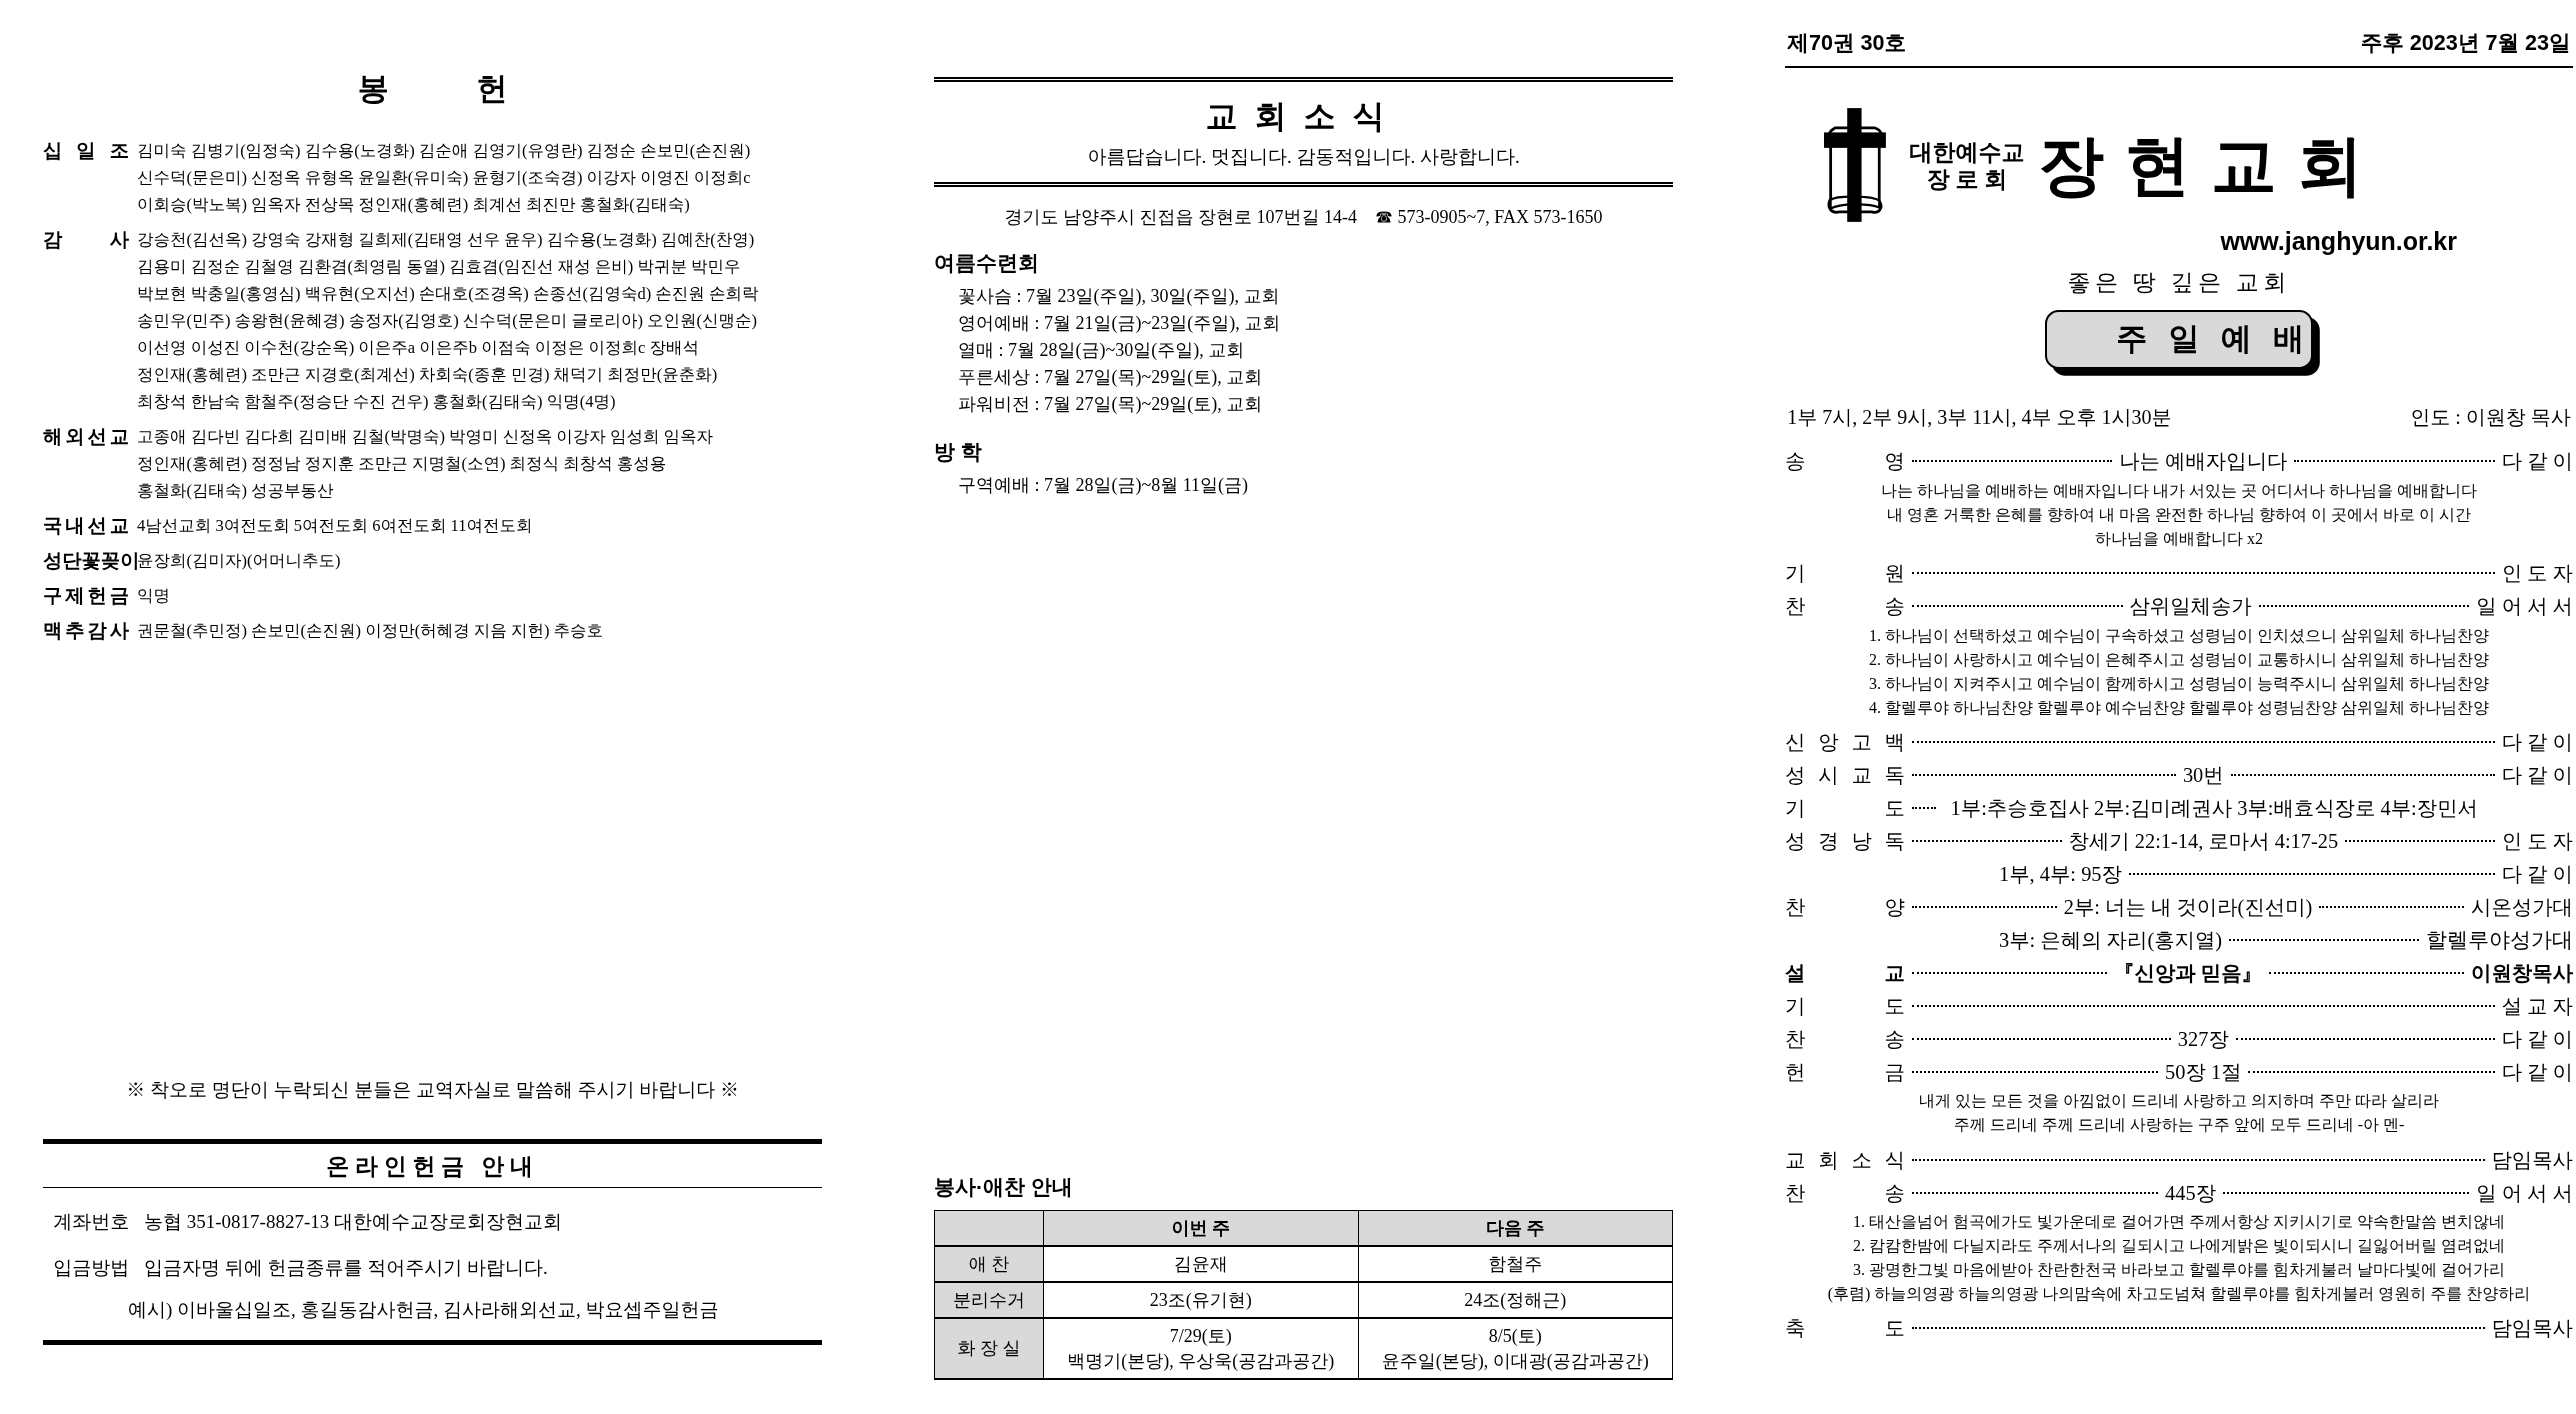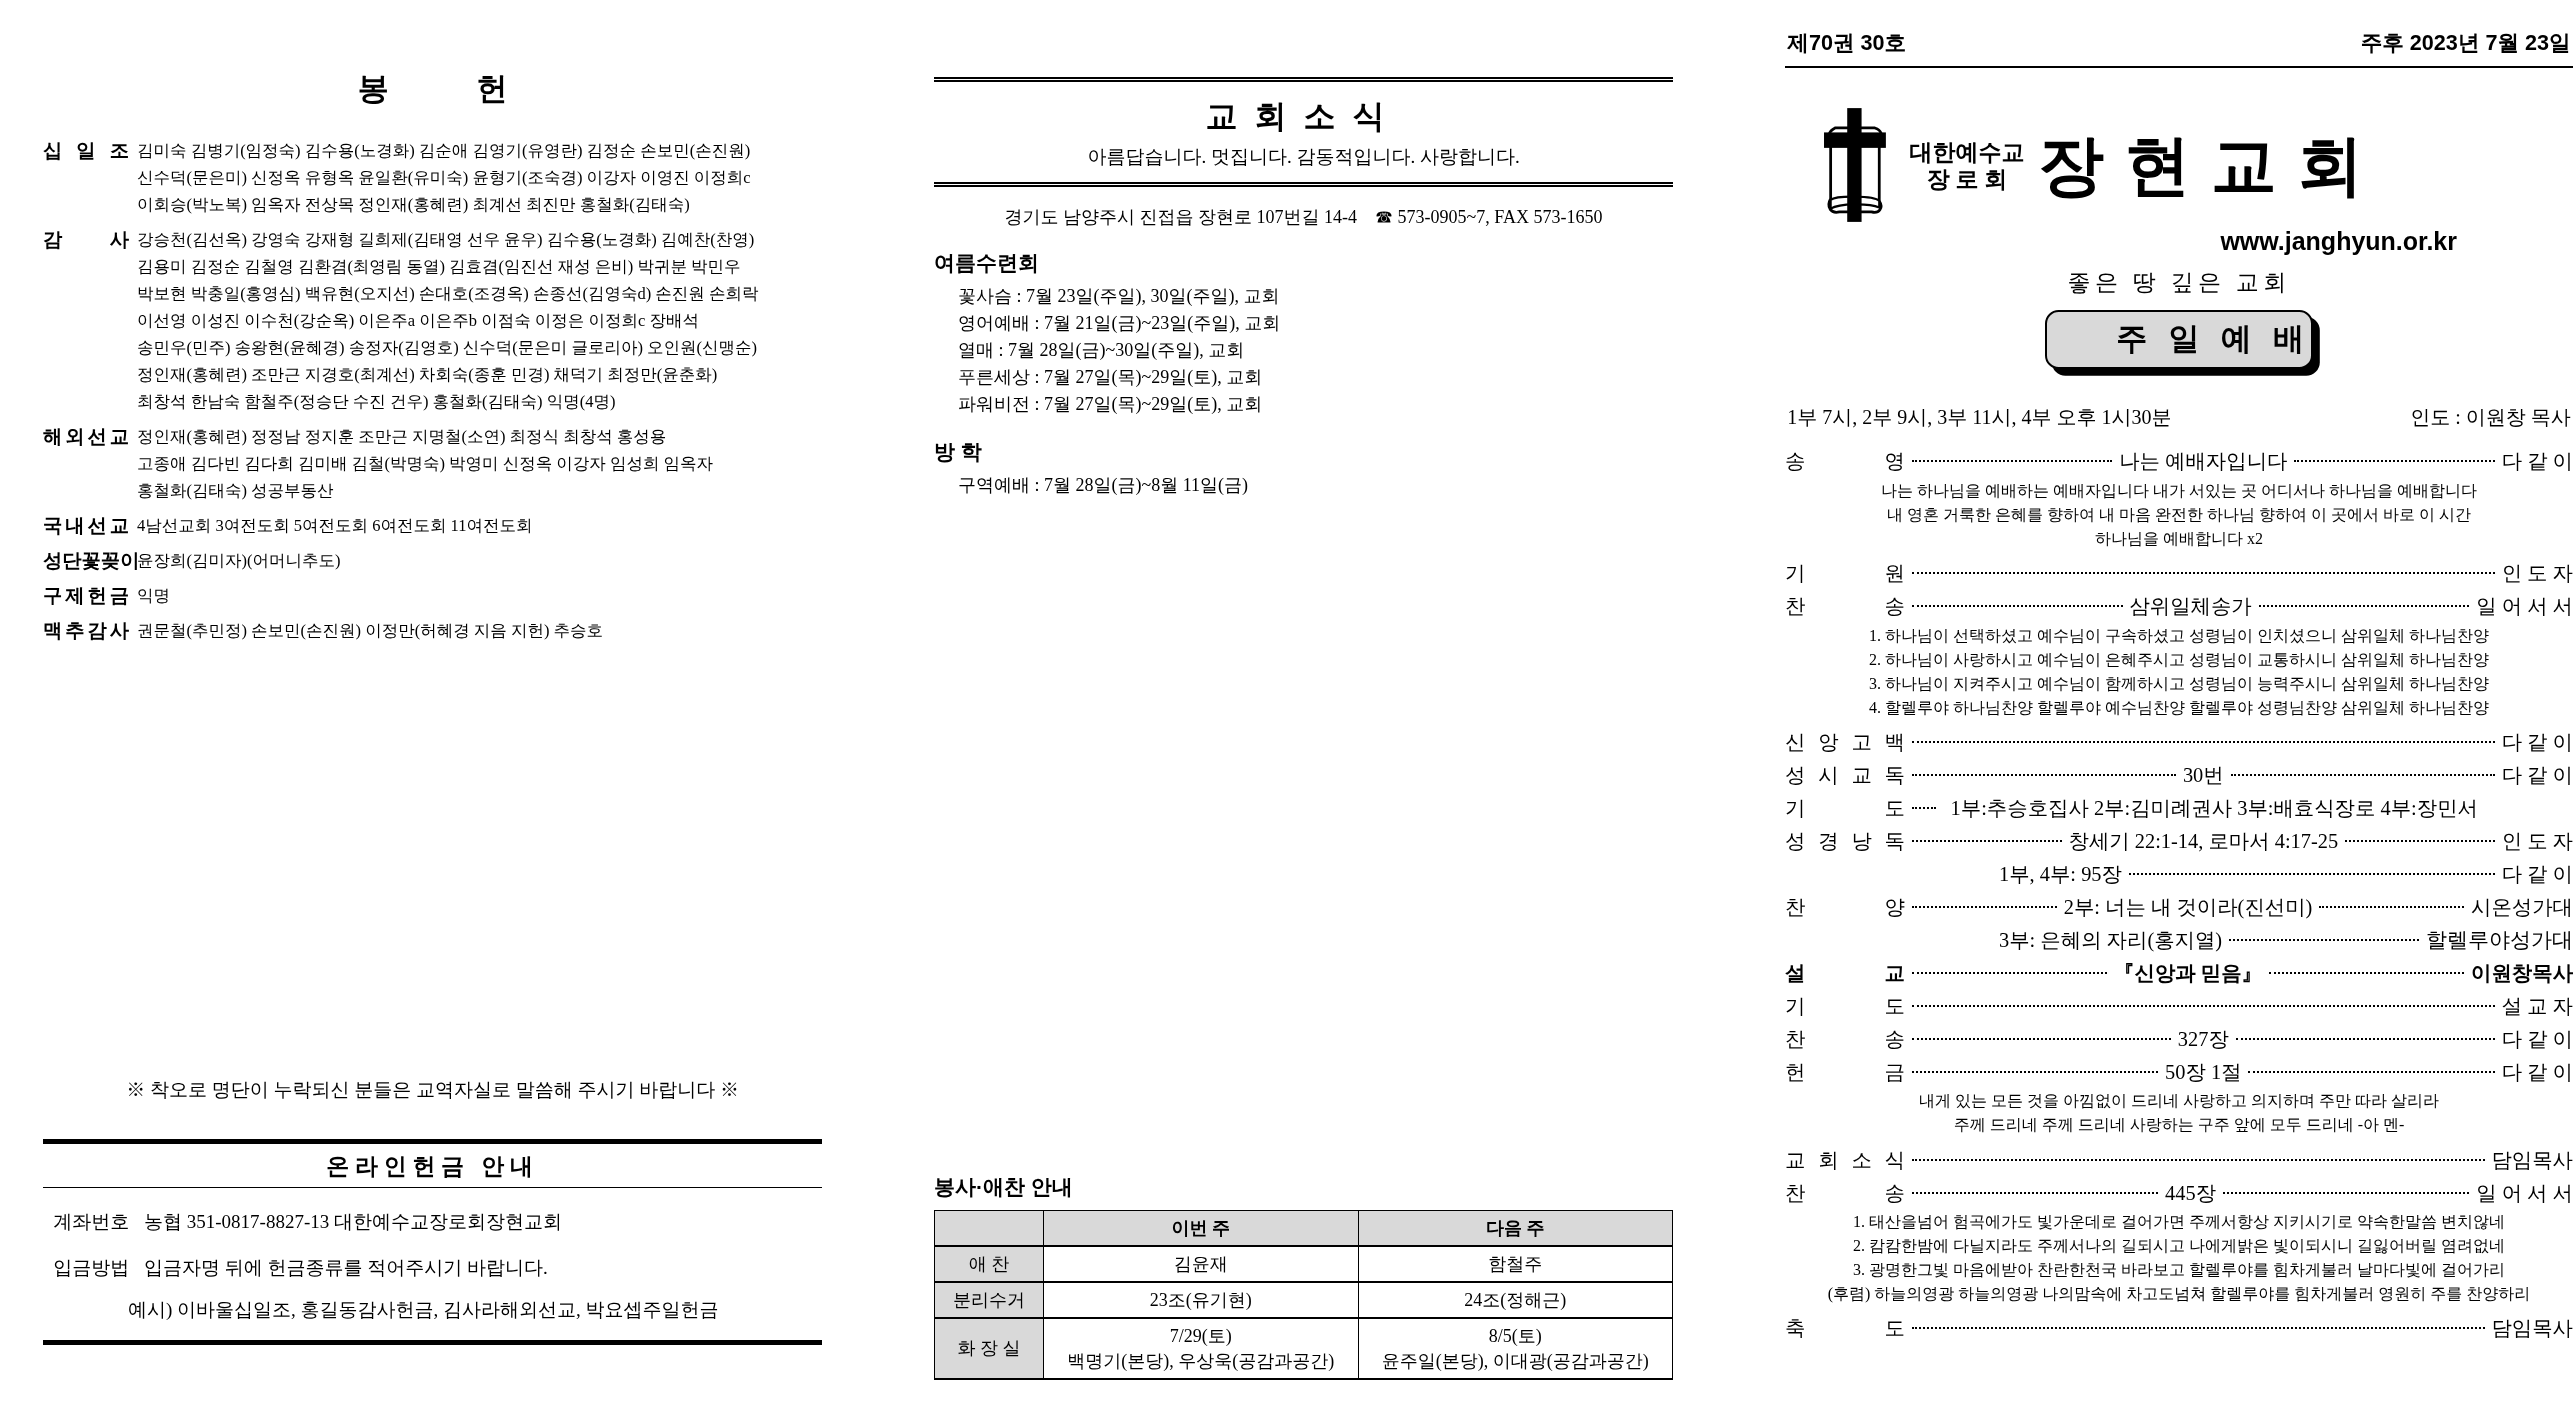--- a/index.html
+++ b/index.html
@@ -86,36 +86,36 @@
         </div>
         <div class="sec">
           <div class="sec-label">
             <span>감</span>
             <span>사</span>
           </div>
           <div class="sec-lines">
             <div>강승천(김선옥) 강영숙 강재형 길희제(김태영 선우 윤우) 김수용(노경화) 김예찬(찬영)</div>
             <div>김용미 김정순 김철영 김환겸(최영림 동열) 김효겸(임진선 재성 은비) 박귀분 박민우</div>
             <div>박보현 박충일(홍영심) 백유현(오지선) 손대호(조경옥) 손종선(김영숙d) 손진원 손희락</div>
+            <div>송민우(민주) 송왕현(윤혜경) 송정자(김영호) 신수덕(문은미 글로리아) 오인원(신맹순)</div>
             <div>이선영 이성진 이수천(강순옥) 이은주a 이은주b 이점숙 이정은 이정희c 장배석</div>
-            <div>송민우(민주) 송왕현(윤혜경) 송정자(김영호) 신수덕(문은미 글로리아) 오인원(신맹순)</div>
             <div>정인재(홍혜련) 조만근 지경호(최계선) 차회숙(종훈 민경) 채덕기 최정만(윤춘화)</div>
             <div>최창석 한남숙 함철주(정승단 수진 건우) 홍철화(김태숙) 익명(4명)</div>
           </div>
         </div>
         <div class="sec">
           <div class="sec-label">
             <span>해</span>
             <span>외</span>
             <span>선</span>
             <span>교</span>
           </div>
           <div class="sec-lines">
+            <div>고종애 김다빈 김다희 김미배 김철(박명숙) 박영미 신정옥 이강자 임성희 임옥자</div>
             <div>정인재(홍혜련) 정정남 정지훈 조만근 지명철(소연) 최정식 최창석 홍성용</div>
-            <div>고종애 김다빈 김다희 김미배 김철(박명숙) 박영미 신정옥 이강자 임성희 임옥자</div>
             <div>홍철화(김태숙) 성공부동산</div>
           </div>
         </div>
         <div class="sec">
           <div class="sec-label">
             <span>국</span>
             <span>내</span>
             <span>선</span>
             <span>교</span>
           </div>

